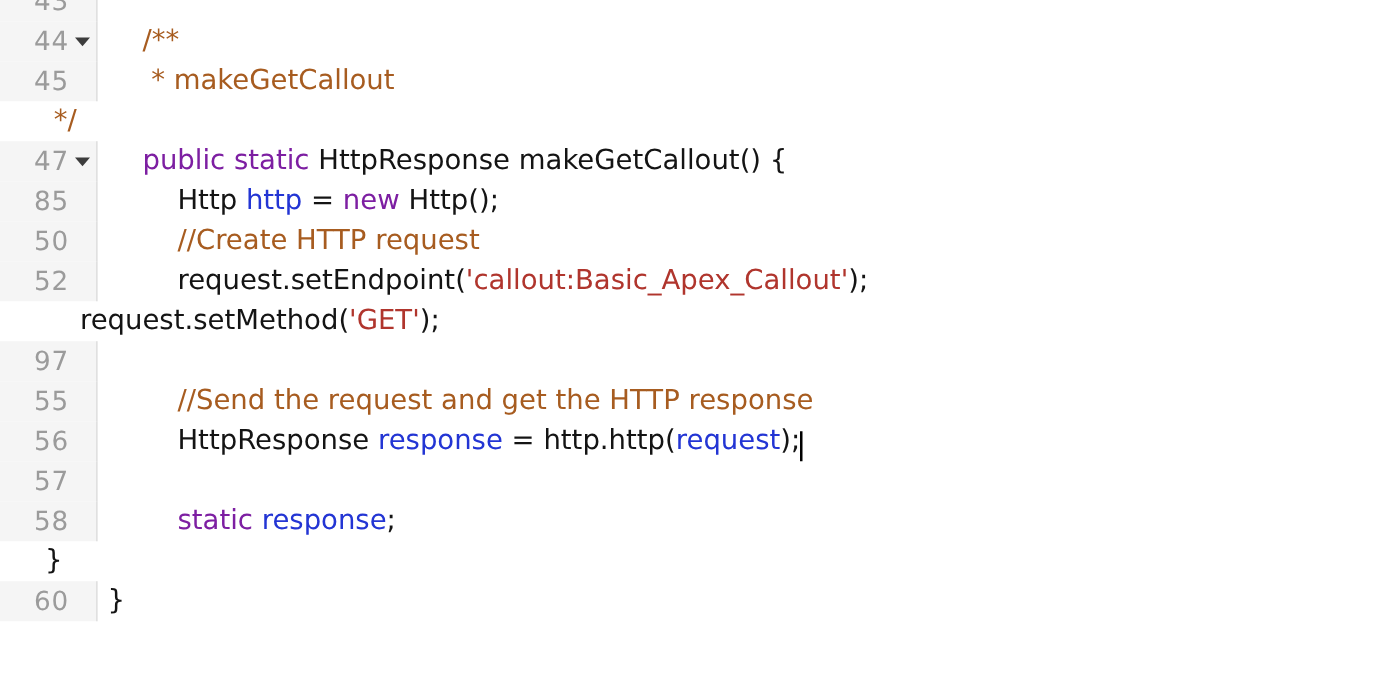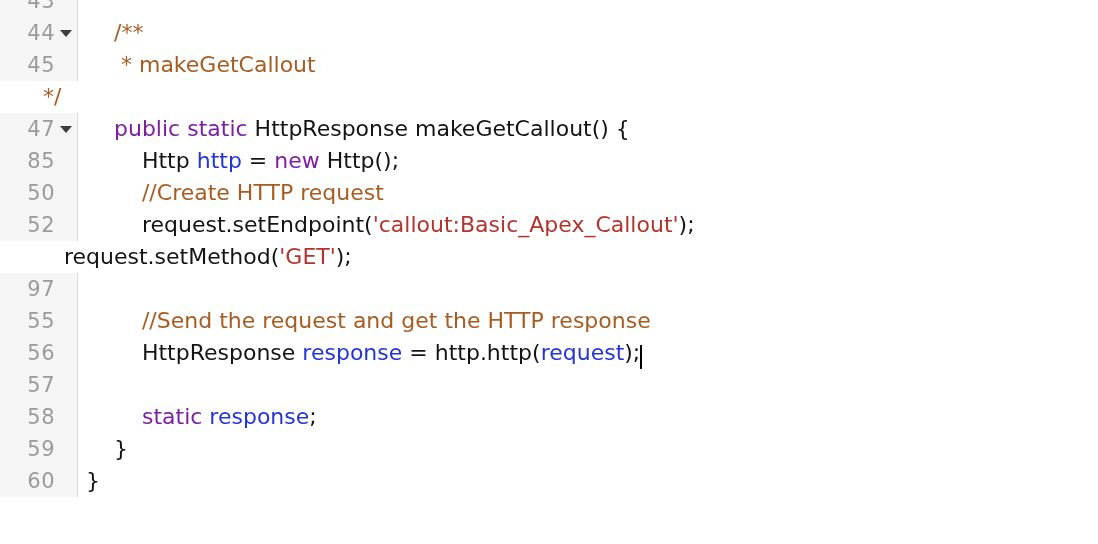--- a/index.html
+++ b/index.html
@@ -191,24 +191,20 @@
 
   <div class="row">
     <div class="gutter">
       <span class="num">58</span>
       <span class="widget"></span>
     </div>
     <div class="code"><span class="tok-plain">        </span><span class="tok-keyword">static</span><span class="tok-plain"> </span><span class="tok-variable">response</span><span class="tok-plain">;</span></div>
   </div>
 
   <div class="row">
-    <div class="gutter">
-      <span class="num">59</span>
-      <span class="widget"></span>
-    </div>
     <div class="code"><span class="tok-plain">    }</span></div>
   </div>
 
   <div class="row">
     <div class="gutter">
       <span class="num">60</span>
       <span class="widget"></span>
     </div>
     <div class="code"><span class="tok-plain">}</span></div>
   </div>

